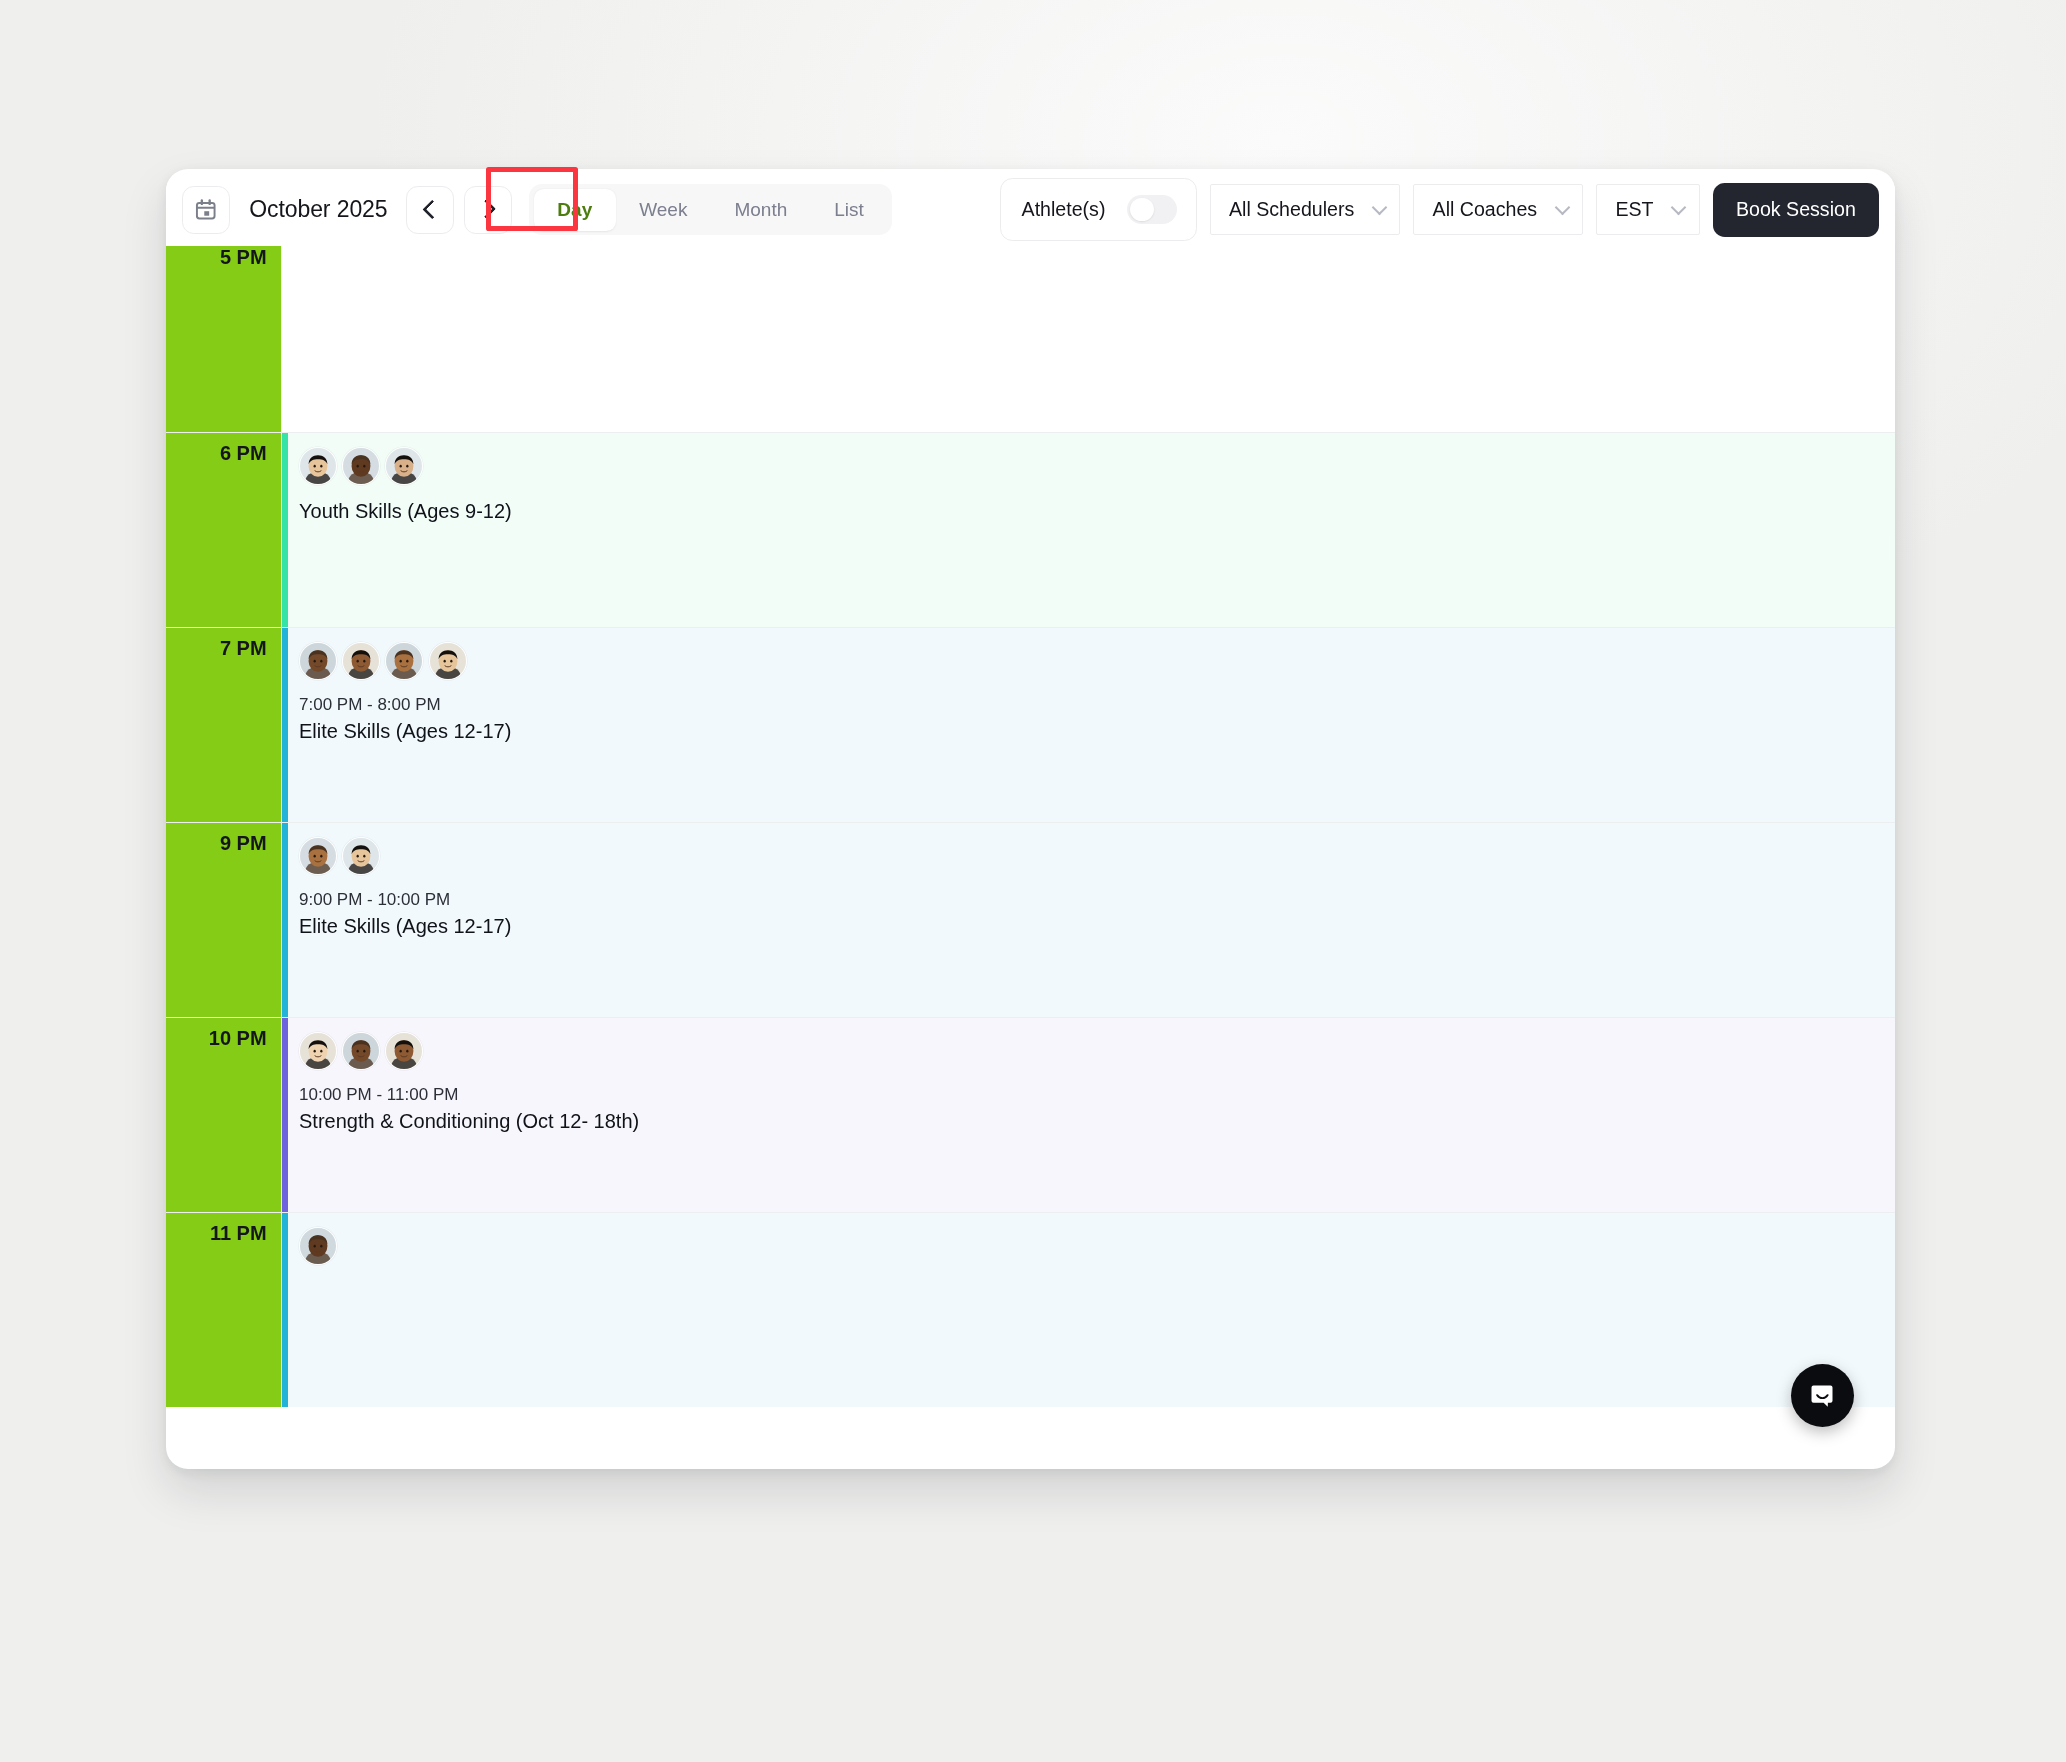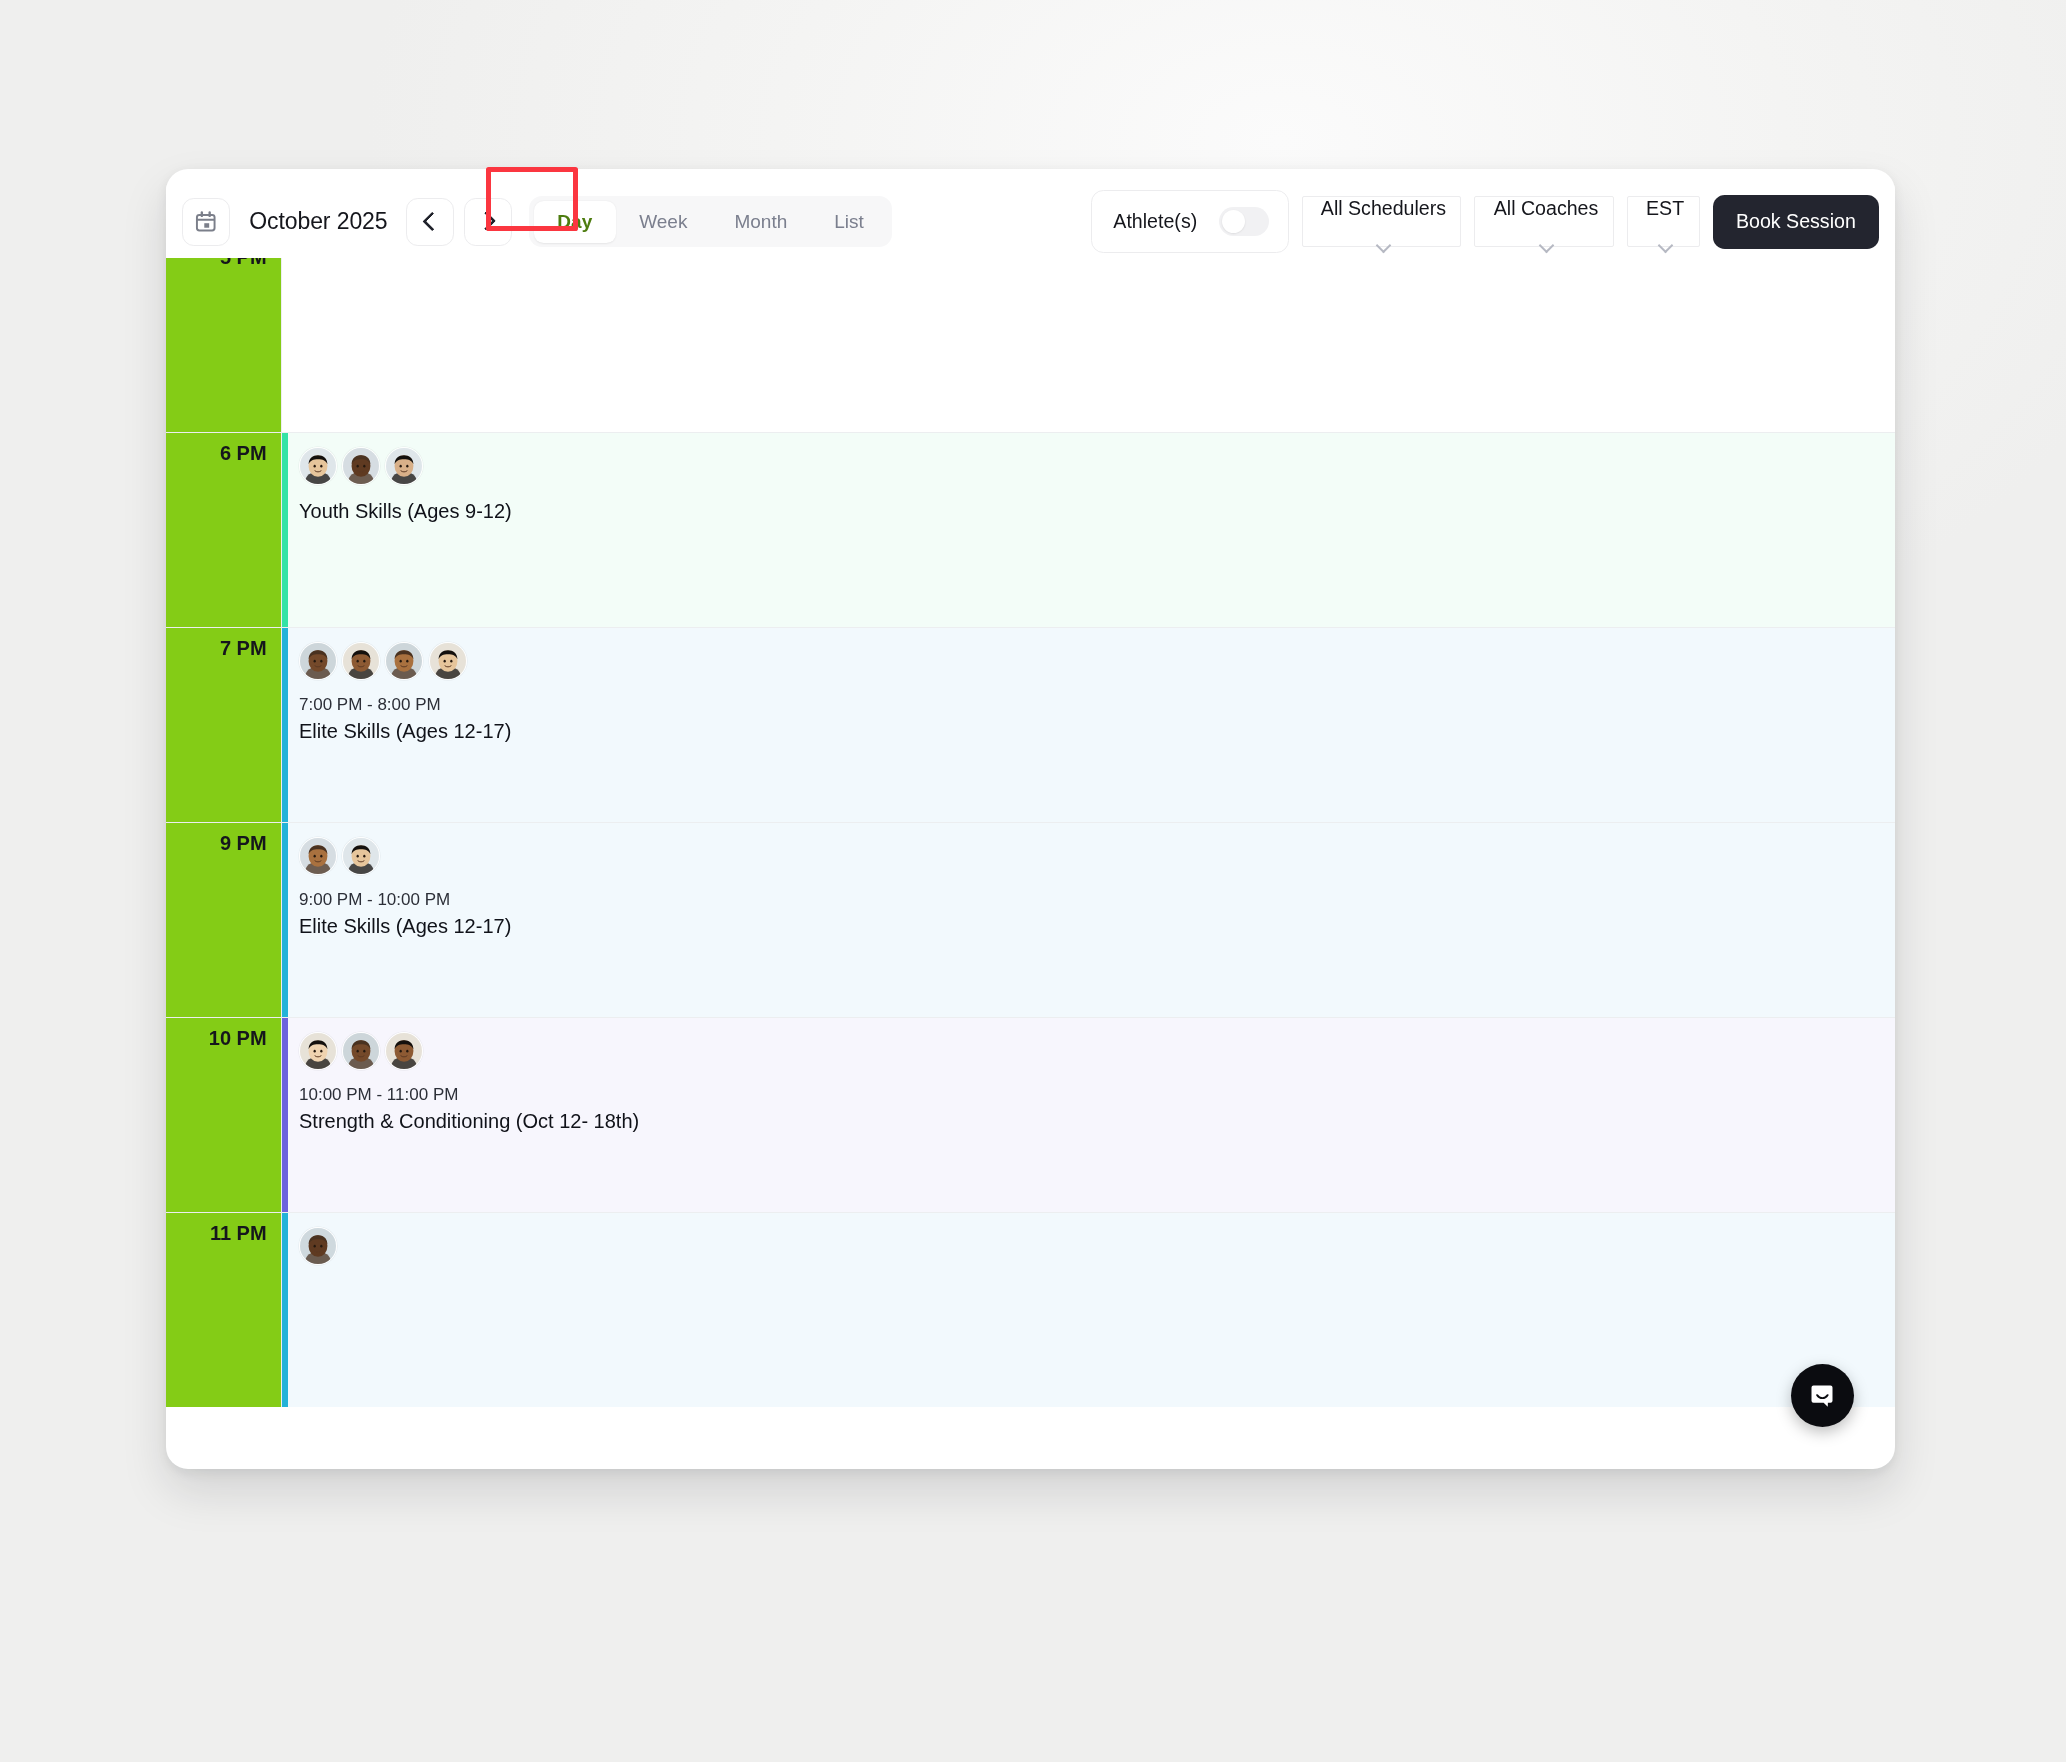--- a/index.html
+++ b/index.html
@@ -30,21 +30,21 @@
     height: 1300px;
     background: #ffffff;
     border-radius: 22px;
     box-shadow: 0 22px 46px rgba(20,22,30,.13), 0 3.9px 11.8px rgba(20,22,30,.07);
     overflow: hidden;
   }
 
   
   #toolbar {
     position: absolute;
-    left: 0; top: 16px;
+    left: 0; top: 4px;
     width: 100%;
     height: 73px;
     background: #ffffff;
     display: flex;
     align-items: center;
     padding: 0 15.7px 0 15.7px;
     z-index: 40;
   }
 
   .tb-left { display: flex; align-items: center; gap: 0; }
@@ -150,21 +150,20 @@
   
   .select {
     display: flex; align-items: center;
     height: 51px;
     padding: 0 14.4px 0 18.3px;
     border: 1px solid #ececee;
     border-radius: 2px;
     background: #fff;
     cursor: pointer;
     gap: 19.6px;
-    flex-direction: column;
   }
   .select .sel-val { font-size: 19.6px; color: #15161c; white-space: nowrap; }
   .caret {
     width: 11px; height: 11px;
     border-left: 2.6px solid #b6b9c3;
     border-bottom: 2.6px solid #b6b9c3;
     transform: rotate(-45deg);
     margin-bottom: 4.6px;
     flex: none;
   }

